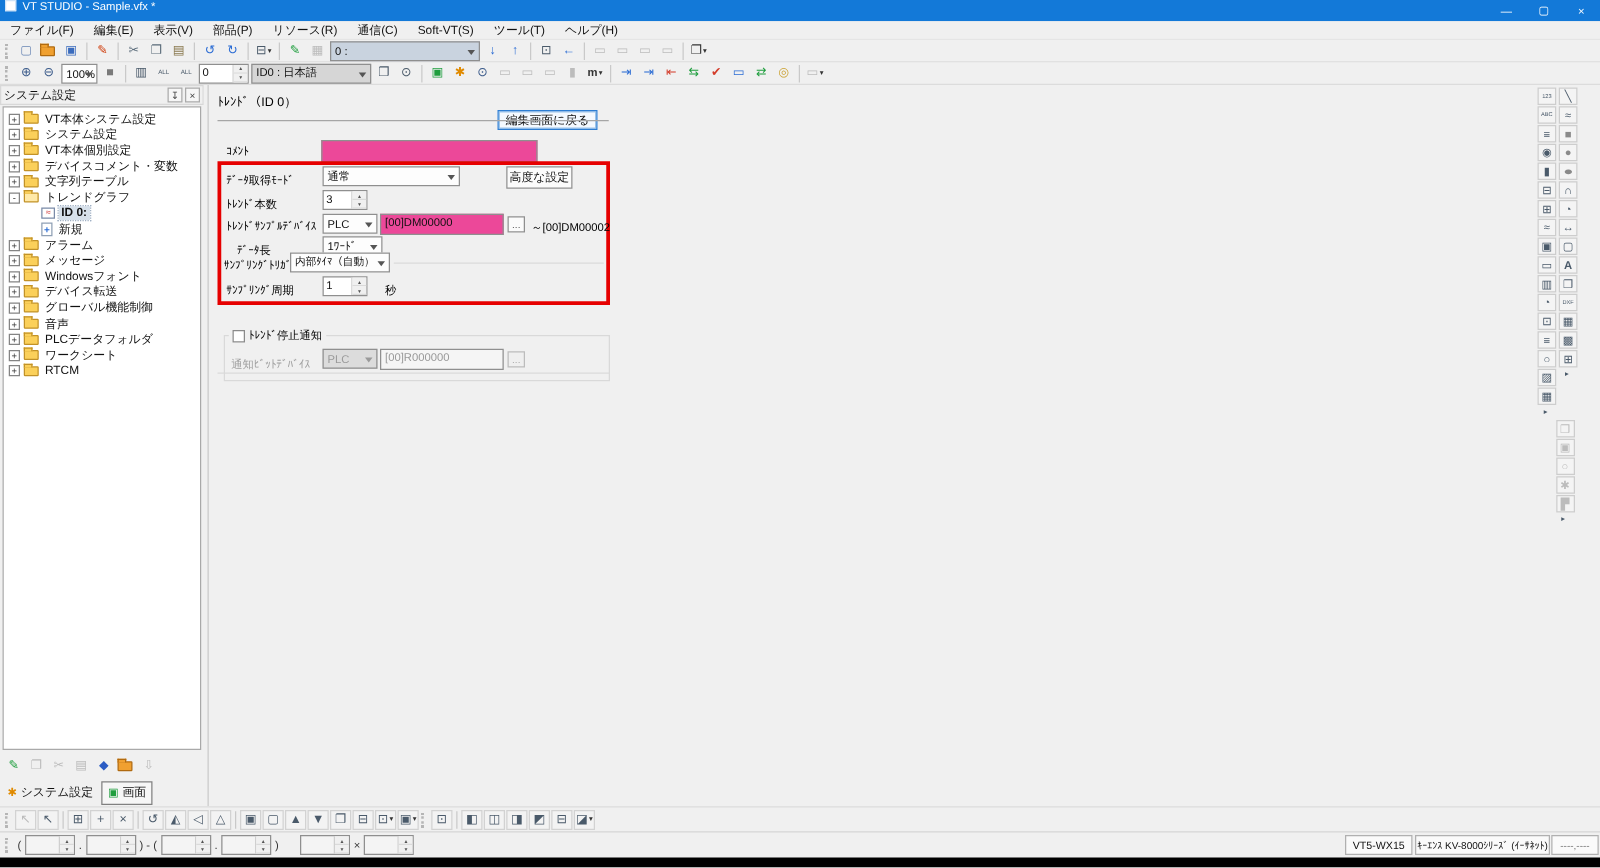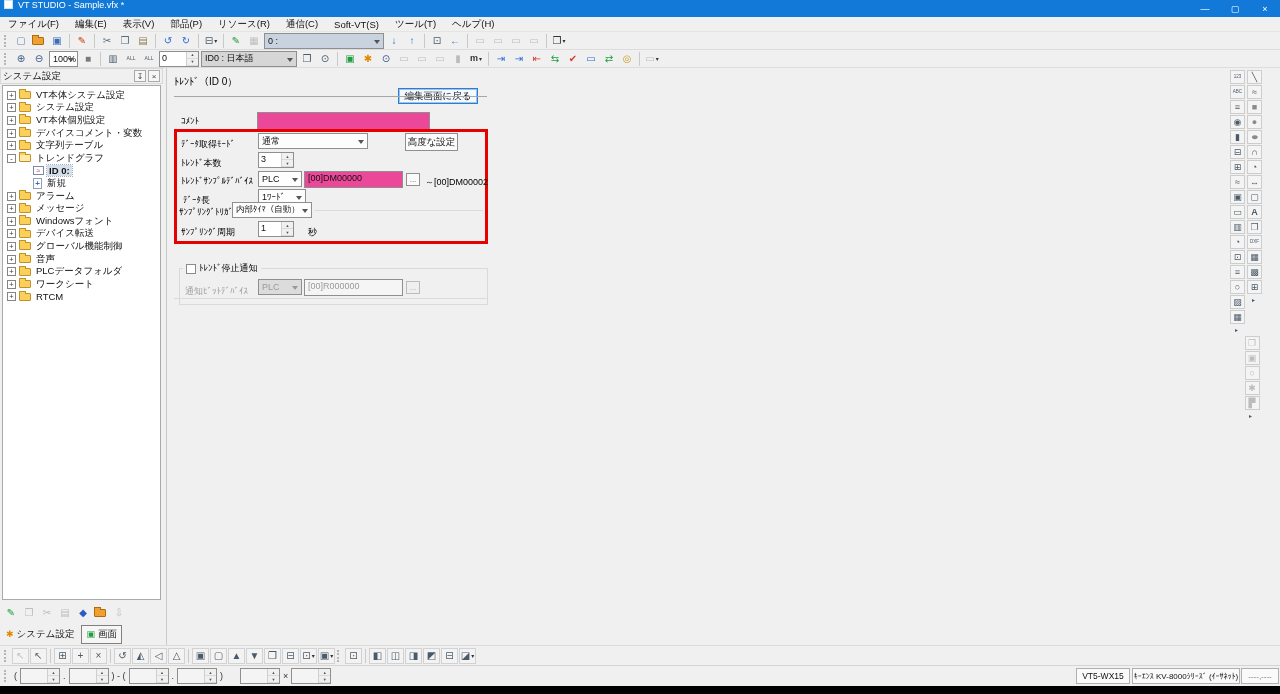--- a/index.html
+++ b/index.html
@@ -451,21 +451,21 @@
 
     <div class="abs lbl" style="left:14px;top:108px">ﾄﾚﾝﾄﾞｻﾝﾌﾟﾙﾃﾞﾊﾞｲｽ</div>
     <div class="abs combo" style="left:90px;top:103px;width:44px">
       <span>PLC</span>
         <span class="carr"></span>
     </div>
     <div class="abs tinput" style="left:137px;top:103px;width:99px;height:17px">[00]DM00000</div>
     <div class="abs btn small" style="left:239px;top:105px;width:14px;height:13px">...</div>
     <div class="abs lbl" style="left:258px;top:108px">～[00]DM00002</div>
 
-    <div class="abs lbl" style="left:16px;top:126px;width:72px;text-align:left">ﾃﾞｰﾀ長</div>
+    <div class="abs lbl" style="left:0;top:126px;width:72px;text-align:center">ﾃﾞｰﾀ長</div>
     <div class="abs combo" style="left:90px;top:121px;width:48px">
       <span>1ﾜｰﾄﾞ</span>
         <span class="carr"></span>
     </div>
 
     <div class="abs lbl" style="left:12px;top:139px">ｻﾝﾌﾟﾘﾝｸﾞﾄﾘｶﾞ</div>
     <div class="abs combo" style="left:64px;top:134px;width:80px">
       <span style="font-size:8.5px">内部ﾀｲﾏ（自動）</span>
         <span class="carr"></span>
     </div>

